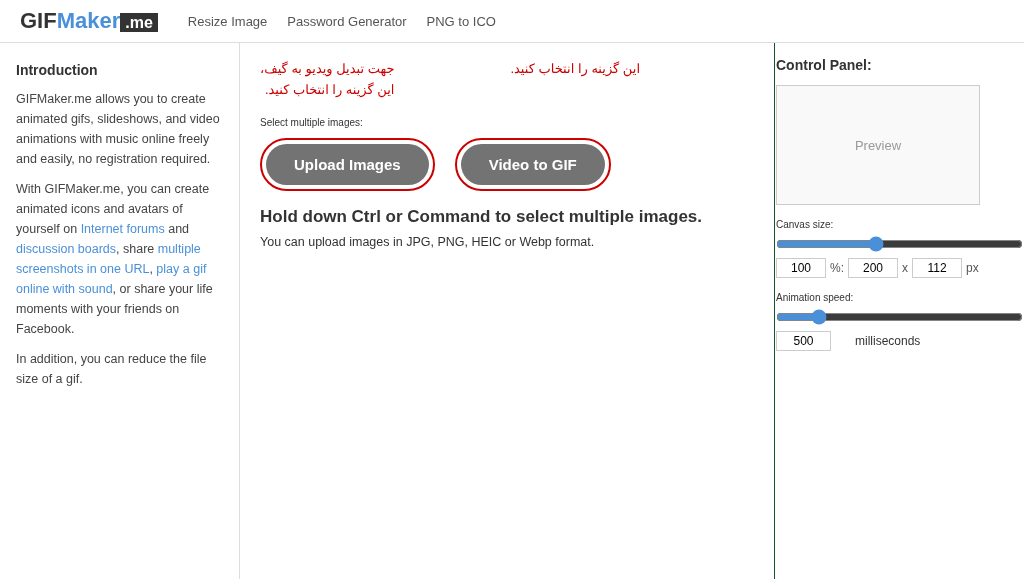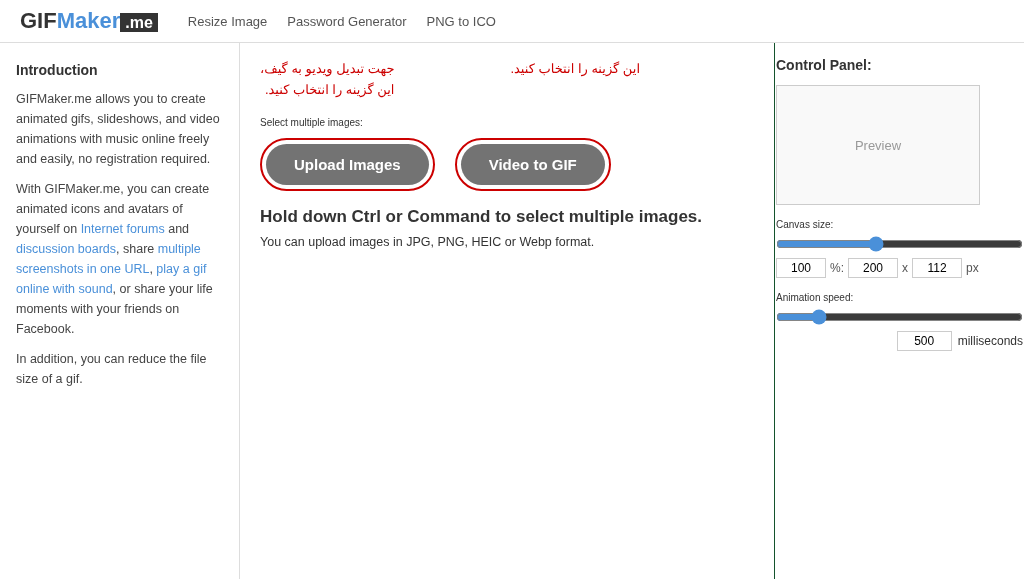--- a/index.html
+++ b/index.html
@@ -176,23 +176,22 @@
       padding: 2px 4px;
       border: 1px solid #ccc;
       font-size: 12px;
       text-align: center;
     }
     .size-inputs span { color: #555; }
 
     .speed-input-row {
       display: flex;
       align-items: center;
-      gap: 6px;
-      font-size: 12px;
-      justify-content: flex-end;
+      gap: 24px;
+      font-size: 12px;
     }
     .speed-input-row input {
       width: 55px;
       padding: 2px 4px;
       border: 1px solid #ccc;
       font-size: 12px;
       text-align: center;
     }
 
     .repeat-input-row {

